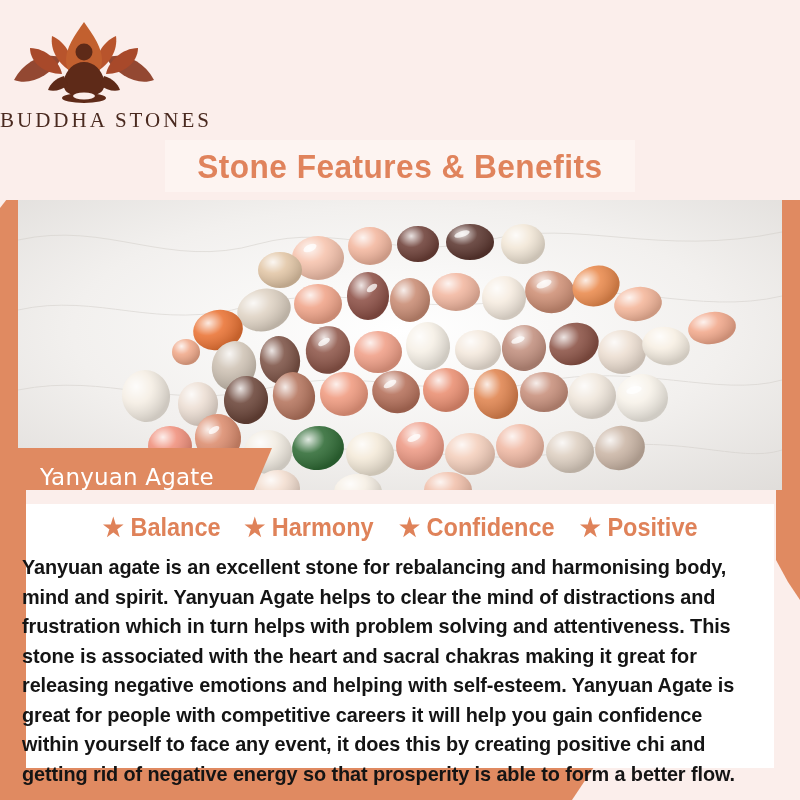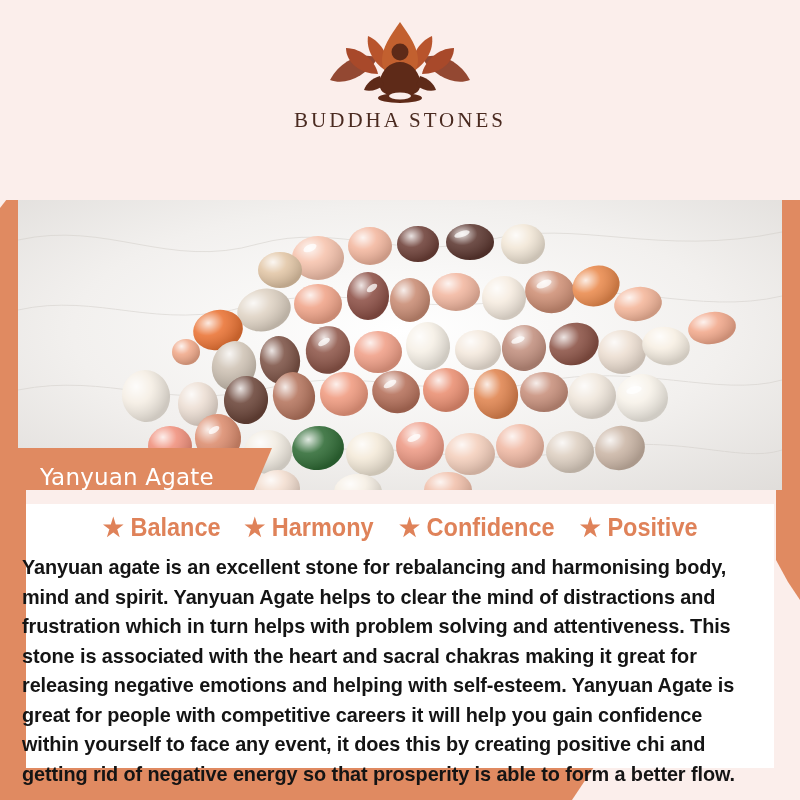--- a/index.html
+++ b/index.html
@@ -36,21 +36,21 @@
     background:#fbeeeb;z-index:0;
   }
 
   
   .header{
     position:absolute;left:0;top:0;width:800px;height:200px;
     background:#fbeeeb;
   }
   .logo-wrap{
     position:absolute;left:0;top:18px;width:800px;
-    display:flex;flex-direction:column;align-items:center;
+    display:flex;flex-direction:column;
   }
   .logo-mark{width:168px;height:88px;display:block;}
   .logo-text{
     margin-top:2px;
     font-family:"Liberation Serif", serif;
     font-size:21px;letter-spacing:3px;color:#4a2a20;font-weight:400;
   }
 
   .title-band{
     position:absolute;left:165px;top:140px;width:470px;height:52px;
@@ -155,20 +155,23 @@
           <path d="M64 58 C56 60 50 66 48 72 C54 74 62 72 68 67 Z" fill="#5e2a18"></path>
           <path d="M104 58 C112 60 118 66 120 72 C114 74 106 72 100 67 Z" fill="#5e2a18"></path>
           <path d="M68 72 C74 78 94 78 100 72 C96 82 72 82 68 72 Z" fill="#5e2a18"></path>
           <ellipse cx="84" cy="80" rx="22" ry="5" fill="#5e2a18"></ellipse>
           <ellipse cx="84" cy="78" rx="11" ry="3.5" fill="#fbeeeb"></ellipse>
         </g>
       </svg>
       <div class="logo-text">BUDDHA STONES</div>
     </div>
 
+    <div class="title-band">
+      <div class="title-text">Stone Features &amp; Benefits</div>
+    </div>
   </div>
 
   <div class="photo">
     <svg viewBox="0 0 764 290" preserveAspectRatio="xMidYMid slice">
       <defs>
         <radialGradient id="cloth" cx="50%" cy="45%" r="78%">
           <stop offset="0%" stop-color="#ffffff"></stop>
           <stop offset="55%" stop-color="#f2f0ee"></stop>
           <stop offset="100%" stop-color="#dedbd8"></stop>
         </radialGradient>

